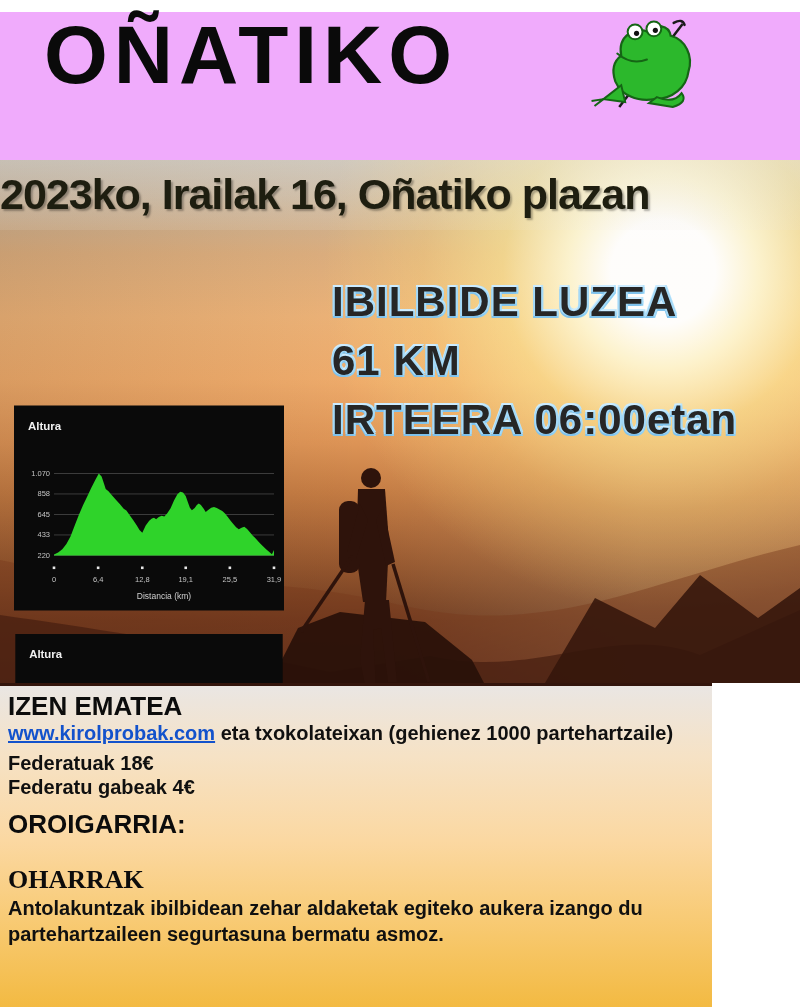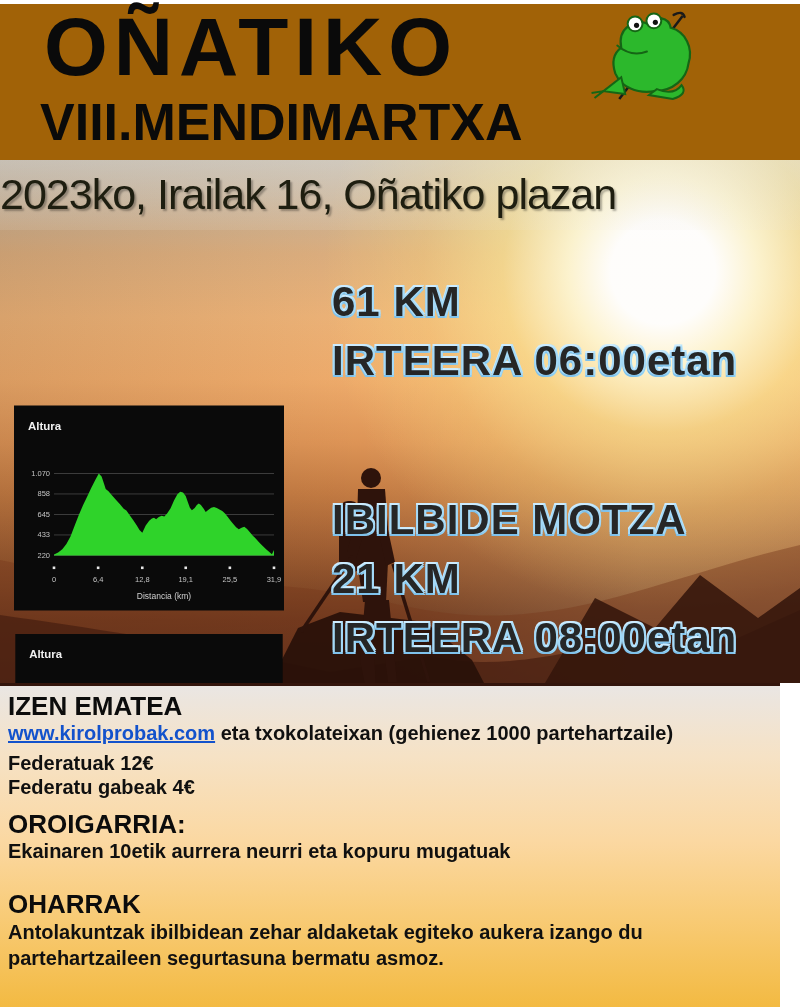--- a/index.html
+++ b/index.html
@@ -1,21 +1,21 @@
 <!DOCTYPE html>
 <html><head>
 <meta charset="utf-8">
 <style>
   html,body{margin:0;padding:0;background:#666;}
   .poster{
     position:relative;width:800px;height:1007px;margin:0 auto;overflow:hidden;
     background:#fff;font-family:"Liberation Sans",sans-serif;
   }
   
-  .masthead{position:absolute;top:4px;left:0;width:800px;height:160px;background:#a16207;}
+  .masthead{position:absolute;top:12px;left:0;width:800px;height:160px;background:#f0abfc;}
   .title1{
     position:absolute;top:-2px;left:44px;font-size:82px;font-weight:bold;
     letter-spacing:6px;color:#0a0a0a;line-height:1.1;
   }
   .title2{
     position:absolute;top:92px;left:40px;font-size:52px;font-weight:bold;
     letter-spacing:0px;color:#0a0a0a;line-height:1.0;
   }
   .frog{position:absolute;top:4px;left:576px;width:132px;height:94px;}
   
@@ -25,53 +25,53 @@
       radial-gradient(circle at 663px 112px, rgba(255,255,255,.97) 0 52px, rgba(255,250,215,.88) 95px, rgba(255,238,150,.55) 160px, rgba(255,220,120,.28) 240px, rgba(255,210,110,0) 340px),
       linear-gradient(90deg, rgba(40,20,10,.10) 0%, rgba(0,0,0,0) 45%, rgba(255,240,190,.18) 80%),
       linear-gradient(180deg,#bdb5a8 0%,#c9b296 8%,#dcae7e 18%,#ecb277 30%,#eeab6b 42%,#dd9456 54%,#c27a42 64%,#9a5a30 76%,#6f3a1f 88%,#57291a 100%);
   }
   .photo-overlay{position:absolute;top:0;left:0;width:800px;height:523px;}
   .datebar{
     position:absolute;top:0;left:0;width:800px;height:70px;
     background:linear-gradient(180deg, rgba(238,232,222,.40), rgba(238,232,222,.12));
   }
   .date-line{
-    position:absolute;top:10px;left:0;width:648px;text-align:left;
-    font-size:43px;font-weight:normal;letter-spacing:-1px;color:#1e1e10;
+    position:absolute;top:10px;left:0;width:648px;text-align:right;
+    font-size:43px;font-weight:bold;letter-spacing:-1px;color:#1e1e10;
     text-shadow:2px 2px 2px rgba(0,0,0,.30);white-space:nowrap;
   }
   
   .chart{position:absolute;left:14px;width:270px;height:212px;}
   .chart svg{display:block;width:100%;height:100%;}
   .chart-long{top:242px;}
   .chart-short{top:474px;height:203px;}
   
   .route{
     position:absolute;left:332px;font-size:42px;font-weight:bold;letter-spacing:1px;
     color:#262626;line-height:59px;white-space:nowrap;
     text-shadow:
       -2px 0 0 #a5daf8, 2px 0 0 #a5daf8, 0 -2px 0 #cdecff, 0 2px 0 #7fc2ec,
       -2px 2px 0 #7fc2ec, 2px 2px 0 #8fd0f4, -2px -2px 0 #cdecff, 2px -2px 0 #b9e4fb;
   }
   .route-long{top:112px;}
   .route-short{top:330px;}
   
   .info{
-    position:absolute;top:683px;left:0;width:780px;height:324px;box-sizing:border-box;
+    position:absolute;top:683px;left:0;width:712px;height:324px;box-sizing:border-box;
     border-top:3px solid #33150c;
     background:linear-gradient(180deg,#eae6e3 0%,#f6e2c5 22%,#fbd8a2 48%,#f8cb76 72%,#f3ba42 100%);
     padding:5px 12px 0 8px;color:#101010;
   }
   .info h2{margin:0;font-size:26px;line-height:30px;font-weight:bold;color:#0c0c0c;letter-spacing:0;}
   .info p{margin:0;font-size:20px;line-height:24px;font-weight:bold;}
   .line-register{line-height:26px;}
   .h-price{margin-top:8px !important;}
   .line-fed1{margin-top:6px !important;}
   .h-souvenir{margin-top:10px !important;}
-  .h-notes{margin-top:26px !important;}
+  .h-notes{margin-top:26px !important;font-family:Liberation Serif, serif;}
   .line-note{line-height:26px !important;max-width:780px;}
   .weblink{color:#1352cc;text-decoration:underline;font-weight:bold;}
 </style>
 </head>
 <body>
 
 <div class="poster">
 
   <header class="masthead">
     <div class="title1">OÑATIKO</div>
@@ -81,21 +81,20 @@
       <path d="M44,40 C40,20 58,10 71,16 C79,7 92,9 94,20 C109,24 117,40 112,56 C110,72 96,84 78,84 C60,87 44,80 38,66 C34,54 36,46 44,40 Z" fill="#2cb82c" stroke="#156515" stroke-width="2.2"></path>
       <path d="M44,70 L26,84 L48,87 Z" fill="#2cb82c" stroke="#156515" stroke-width="2"></path>
       <path d="M26,84 l-12,2 m12,-2 l-9,7" stroke="#156515" stroke-width="2" fill="none"></path>
       <path d="M80,82 Q97,89 105,78 Q112,87 96,92 L72,88 Z" fill="#2cb82c" stroke="#156515" stroke-width="2"></path>
       <circle cx="58" cy="16" r="7.5" fill="#ffffff" stroke="#156515" stroke-width="2"></circle>
       <circle cx="59.5" cy="17.5" r="2.6" fill="#111"></circle>
       <circle cx="77" cy="13" r="7.5" fill="#ffffff" stroke="#156515" stroke-width="2"></circle>
       <circle cx="78.5" cy="14.5" r="2.6" fill="#111"></circle>
       <path d="M40,38 Q54,50 70,44" fill="none" stroke="#156515" stroke-width="2" stroke-linecap="round"></path>
     </svg>
-    <div class="title2">VIII.MENDIMARTXA</div>
   </header>
 
   <section class="photo">
     <svg class="photo-overlay" viewBox="0 0 800 523" preserveAspectRatio="none">
       <path d="M0,523 L0,400 C140,430 260,410 400,445 C550,480 650,420 800,385 L800,523 Z" fill="rgba(120,58,28,0.45)"></path>
       <path d="M0,523 L0,455 C120,472 240,492 330,512 L430,496 C540,520 610,462 700,495 L800,450 L800,523 Z" fill="rgba(70,30,16,0.72)"></path>
       <path d="M545,523 L595,438 L655,468 L700,415 L758,458 L800,428 L800,523 Z" fill="rgba(52,22,11,0.88)"></path>
       <path d="M270,523 L298,468 L340,452 L425,462 L472,500 L484,523 Z" fill="rgba(40,16,9,0.92)"></path>
       <g fill="#2e130b" stroke="none">
         <circle cx="371" cy="318" r="10"></circle>
@@ -167,37 +166,32 @@
           <rect x="214.48947368421054" y="161" width="2.6" height="2.6" fill="#e8e8e8"></rect>
           <text x="215.78947368421055" y="176" fill="#c4c4c4" font-size="7.5" text-anchor="middle" font-family="Liberation Sans,sans-serif">16,7</text>
           <rect x="258.7" y="161" width="2.6" height="2.6" fill="#e8e8e8"></rect>
           <text x="260" y="176" fill="#c4c4c4" font-size="7.5" text-anchor="middle" font-family="Liberation Sans,sans-serif">20,9</text>
           <text x="14" y="24" fill="#f0f0f0" font-size="11.5" font-weight="bold" font-family="Liberation Sans,sans-serif">Altura</text>
           <text x="150" y="193" fill="#cfcfcf" font-size="8.5" text-anchor="middle" font-family="Liberation Sans,sans-serif">Distancia (km)</text>
         </svg>
       </div>
 
     <div class="route route-long">
+      <div>IBILBIDE LUZEA</div>
       <div>61 KM</div>
       <div>IRTEERA 06:00etan</div>
-    </div>
-    <div class="route route-short">
-      <div>IBILBIDE MOTZA</div>
-      <div>21 KM</div>
-      <div>IRTEERA 08:00etan</div>
     </div>
   </section>
 
   <section class="info">
     <h2>IZEN EMATEA</h2>
     <p class="line-register">
       <a href="#" class="weblink">www.kirolprobak.com</a>
       <span>eta txokolateixan (gehienez 1000 partehartzaile)</span>
     </p>
-    <p class="line-fed1">Federatuak 12€</p>
+    <p class="line-fed1">Federatuak 18€</p>
     <p>Federatu gabeak 4€</p>
     <h2 class="h-souvenir">OROIGARRIA:</h2>
-    <p>Ekainaren 10etik aurrera neurri eta kopuru mugatuak</p>
     <h2 class="h-notes">OHARRAK</h2>
     <p class="line-note">Antolakuntzak ibilbidean zehar aldaketak egiteko aukera izango du partehartzaileen segurtasuna bermatu asmoz.</p>
   </section>
 
 </div>
 
 </body></html>

